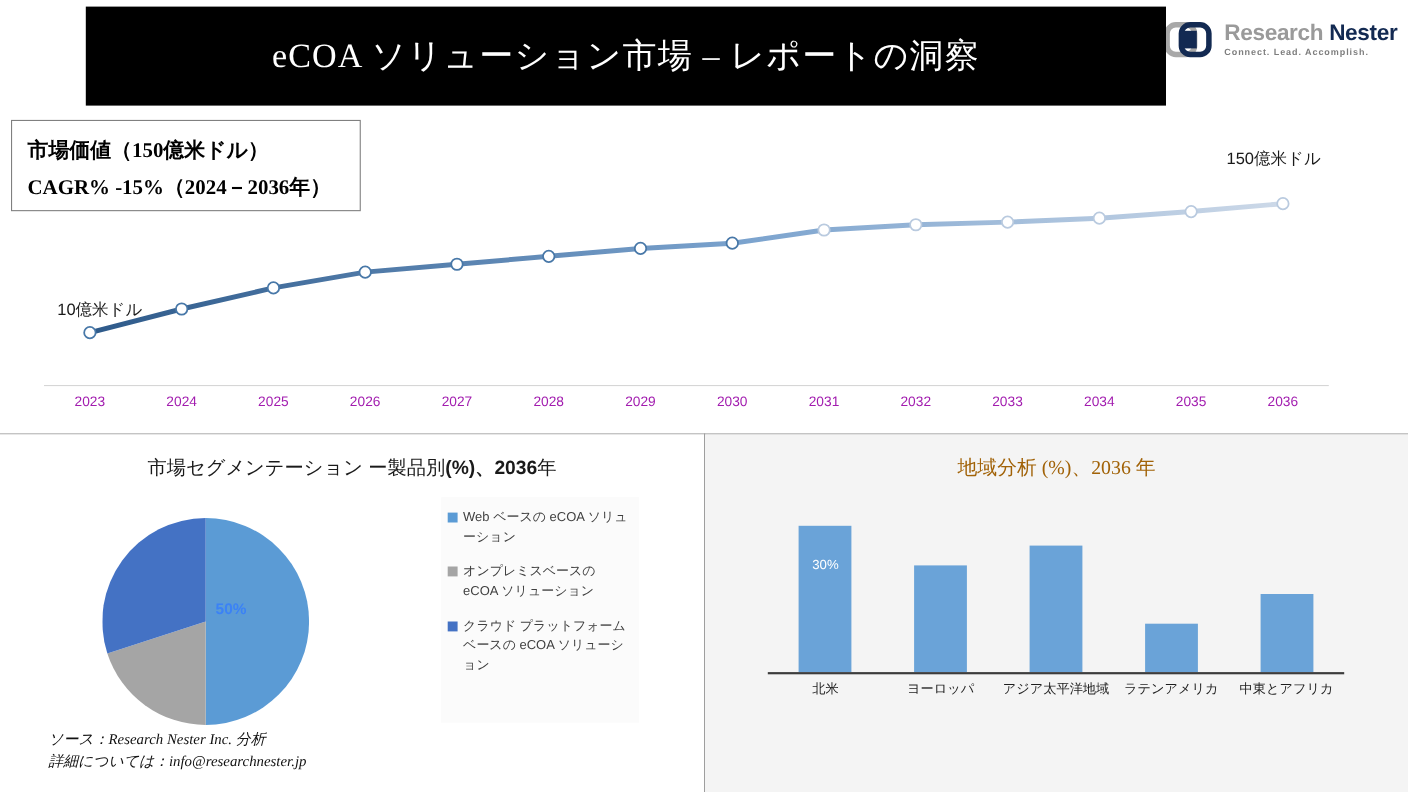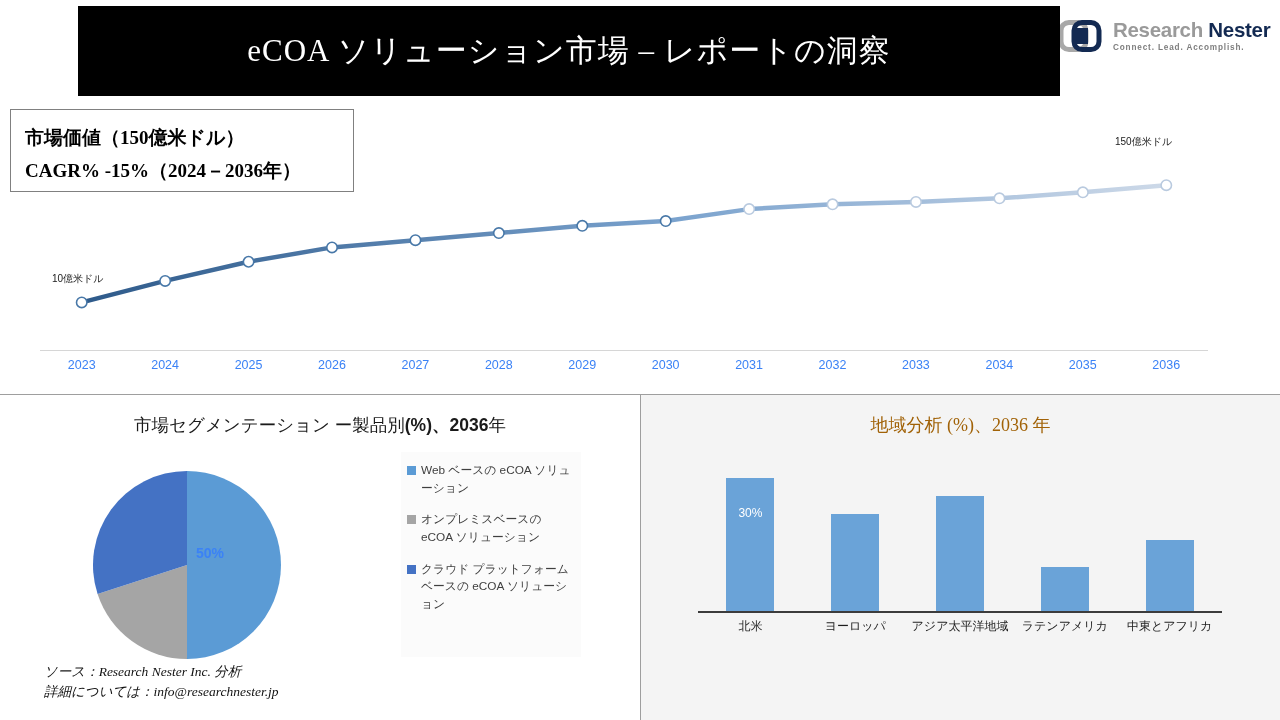--- a/index.html
+++ b/index.html
@@ -39,49 +39,49 @@
   .logo-name .grey { color: #9a9a9a; }
   .logo-name .navy { color: #132a52; }
   .logo-tag {
     font-size: 8.2px; font-weight: bold; color: #7e7e7e;
     letter-spacing: 0.85px; margin-top: 4px; white-space: nowrap;
   }
 
   
   .value-box {
     position: absolute; left: 10px; top: 109px;
-    width: 344px; height: 83px;
+    width: 318px; height: 83px;
     border: 1.6px solid #808080;
     background: #ffffff;
     padding: 11px 0 0 14px;
     font-family: "Liberation Serif", "DejaVu Serif", serif;
   }
   .value-line { font-size: 19px; color: #000; font-weight: bold; line-height: 1.75; white-space: nowrap; }
 
   
   .line-panel { position: absolute; left: 0; top: 120px; width: 1280px; height: 272px; }
   .lc-label {
-    position: absolute; font-size: 10px; color: #1a1a1a;
+    position: absolute; font-size: 15px; color: #1a1a1a;
     white-space: nowrap;
     font-family: "Liberation Sans", "DejaVu Sans", sans-serif;
   }
   .lc-label.left { left: 52px; top: 152px; }
   .lc-label.right { left: 1115px; top: 15px; }
   .lc-svg { position: absolute; left: 0; top: 0; }
   .lc-axis {
     position: absolute; left: 40px; top: 230px;
     width: 1168px; height: 1px; background: #d6d6d6;
   }
   .lc-ticks {
     position: absolute; left: 40px; top: 238px; width: 1168px;
     display: flex;
   }
   .lc-tick {
     flex: 1 1 0; text-align: center;
-    font-size: 12.5px; color: #3b82f6;
+    font-size: 12.5px; color: #a21caf;
   }
 
   
   .hr-main { position: absolute; left: 0; top: 394px; width: 1280px; height: 1px; background: #9e9e9e; }
   .vr-main { position: absolute; left: 640px; top: 394px; width: 1px; height: 326px; background: #9e9e9e; }
 
   
   .pie-panel { position: absolute; left: 0; top: 395px; width: 640px; height: 325px; background: #ffffff; }
   .panel-title {
     position: absolute; left: 0; top: 18px; width: 100%;

